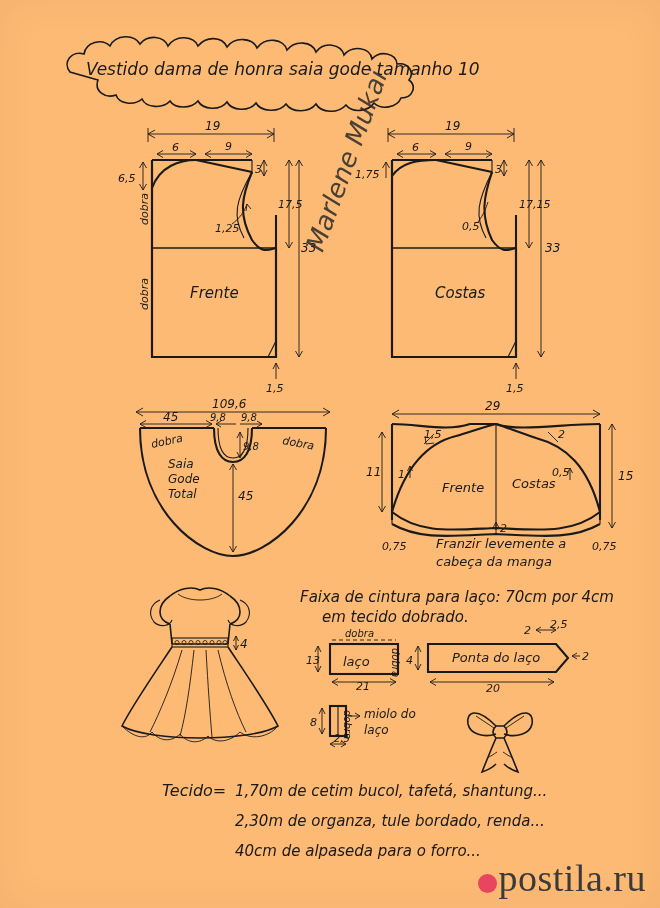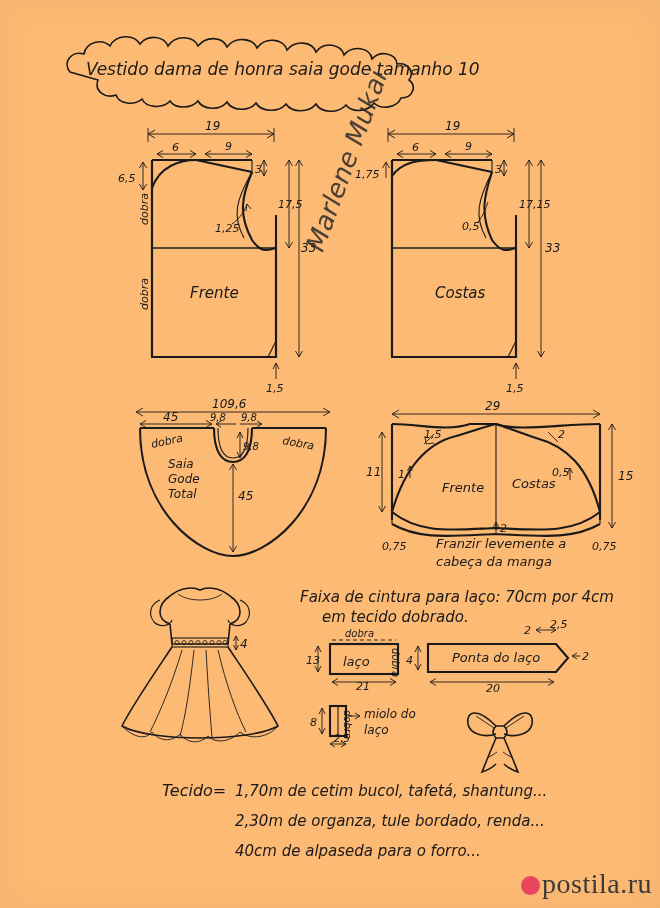--- a/index.html
+++ b/index.html
@@ -33,23 +33,23 @@
   .t15{font-size:15px;}
   .t16{font-size:16px;}
   .t17{font-size:17px;}
   .ln{stroke:#1a1a1a;fill:none;}
   .ln1{stroke-width:1.1;}
   .ln15{stroke-width:1.6;}
   .ln2{stroke-width:2.1;}
   .thin{stroke-width:0.9;}
   .wm{
     position:absolute;
-    right:8px;bottom:8px;
+    right:14px;bottom:8px;
     font-family:"Liberation Serif", serif;
-    font-size:28px;
+    font-size:38px;
     color:#3a3a3a;
     letter-spacing:0.5px;
   }
   .wm .dot{
     display:inline-block;width:19px;height:19px;border-radius:50%;
     background:#e8455f;vertical-align:-2px;margin-right:2px;
   }
   .sig{
     position:absolute;
     left:300px;top:245px;

